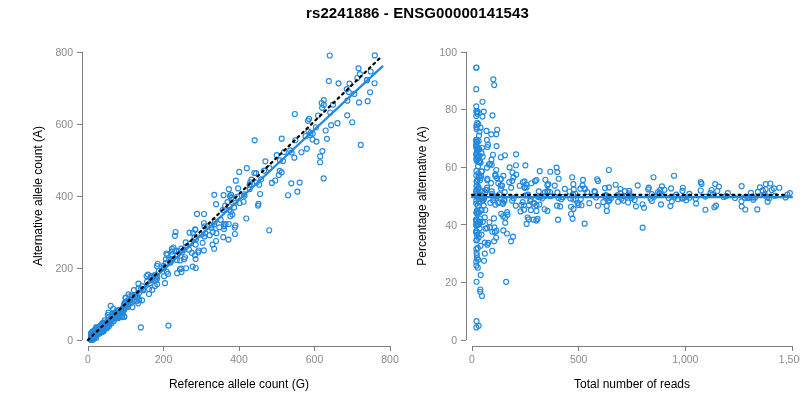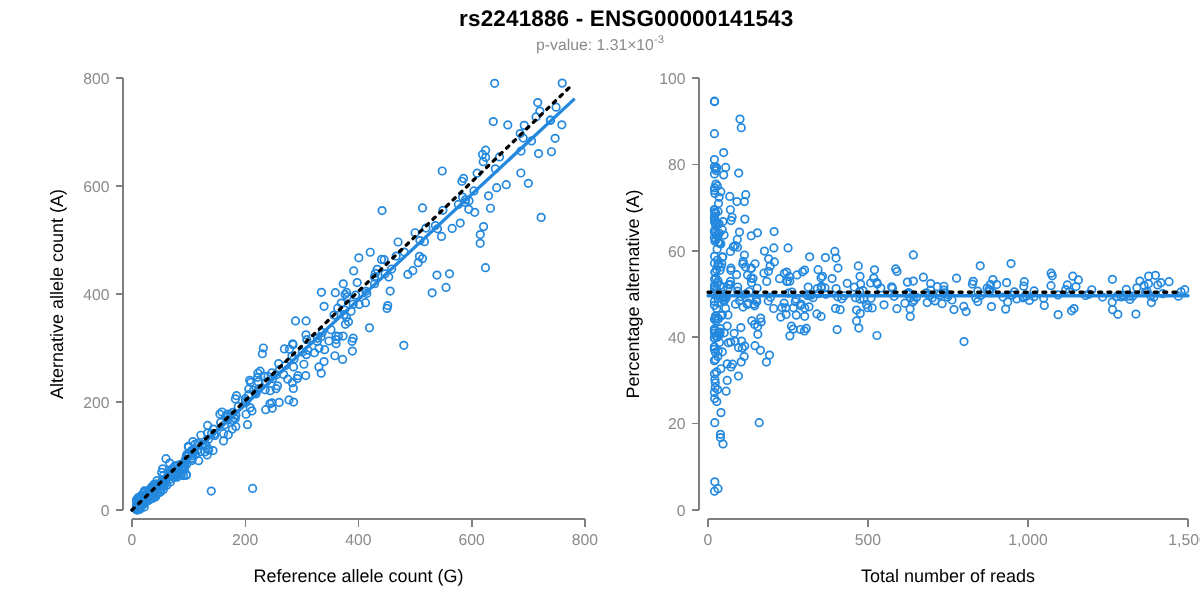--- a/index.html
+++ b/index.html
@@ -110,21 +110,20 @@
     stroke-linecap: round;
   }
 </style>
 </head>
 <body>
 
 <div id="figure">
 
   <div class="title-block">
     <div class="fig-title">rs2241886 - ENSG00000141543</div>
-    <div class="fig-subtitle"><span>p-value: 1.31×10</span><sup>-3</sup></div>
   </div>
 
   <div class="panel" id="panel-left">
     <svg class="plot-svg" id="svg-left">
         <line class="axis-line" x1="82" y1="340" x2="82" y2="52"></line>
         <line class="axis-line" x1="88" y1="346" x2="390" y2="346"></line>
         <line class="tick-mark" x1="82" y1="340" x2="77" y2="340"></line>
         <text class="tick-label" x="73" y="343.8" text-anchor="end">0</text>
         <line class="tick-mark" x1="82" y1="268" x2="77" y2="268"></line>
         <text class="tick-label" x="73" y="271.8" text-anchor="end">200</text>

